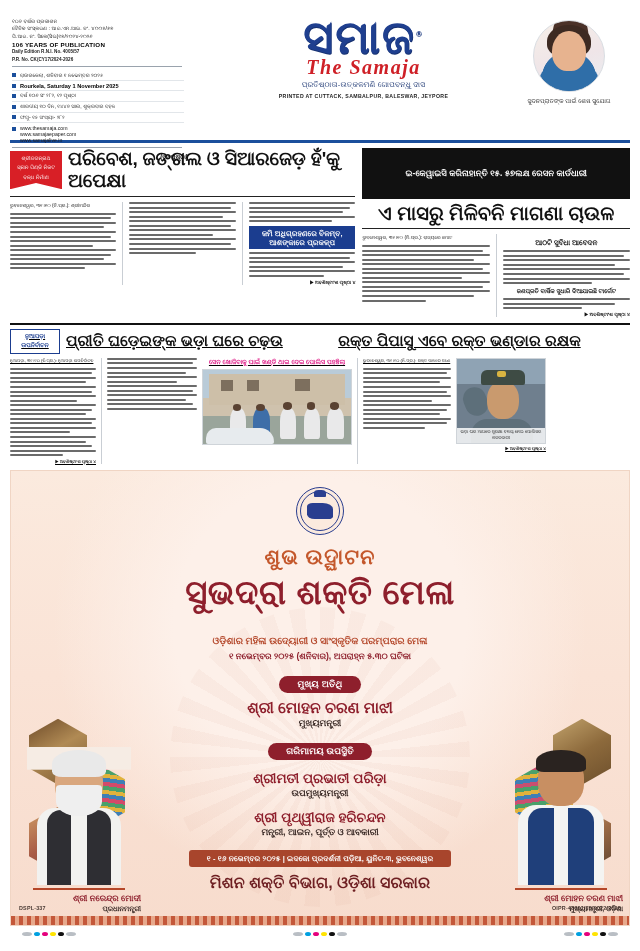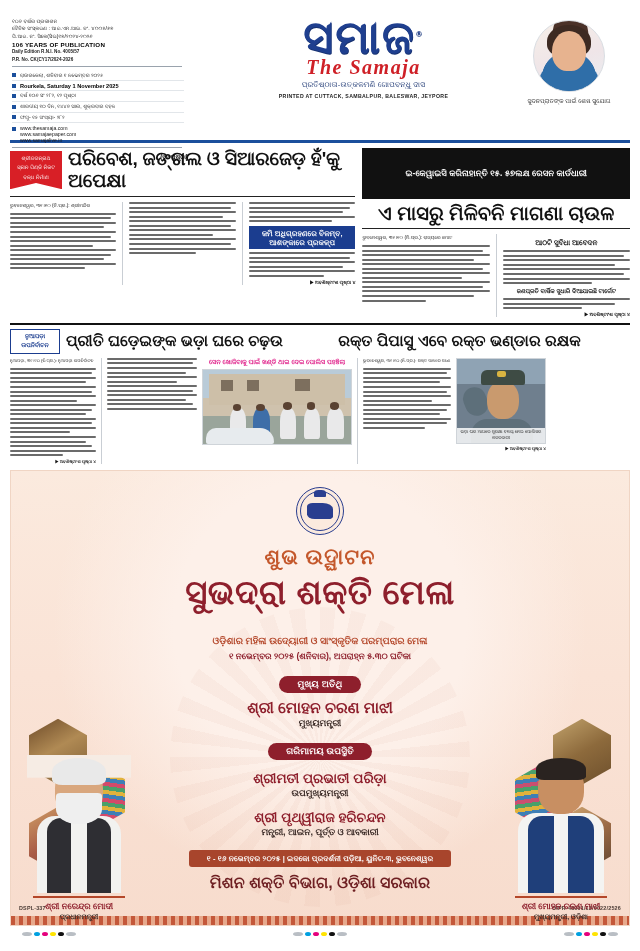--- a/index.html
+++ b/index.html
@@ -90,21 +90,21 @@
   .vline { width:1px; background:#c9ced4; }
 
   
   .tl { height: 2px; background: #4a4a4a; border-radius: 1px; margin-bottom: 2.55px; opacity:.82; }
   .tl.w95{width:95%} .tl.w100{width:100%} .tl.w88{width:88%} .tl.w78{width:78%}
   .tl.w70{width:70%} .tl.w62{width:62%} .tl.w50{width:50%}
 
   .sep { height: 2px; background: #111; margin: 6px 2px 0 2px; }
 
   
-  .band2 { padding: 4px 2px 0 2px; }
+  .band2 { padding: 4px 2px 0 2px; text-decoration: underline; }
   .b2-head { display:flex; align-items:center; gap:6px; }
   .kicker-blue {
     border: 1px solid #1b3d8f; color: #1b3d8f; font-size: 6px; font-weight: bold;
     text-align:center; padding: 2px 3px; line-height:1.6; flex:none; width: 50px;
   }
   .h2a { font-size: 15.5px; font-weight: bold; color:#111; line-height:1.15; }
   .h2b { font-size: 15.5px; font-weight: bold; color:#111; line-height:1.15; text-align:center; flex:1; }
   .b2-cols { display:flex; gap:5px; margin-top: 4px; }
   .pink-sub { color:#e0218a; font-size:6.4px; font-weight:bold; text-align:center; margin-bottom:3px; }
 
@@ -173,21 +173,21 @@
   .name-role { font-size: 9px; font-weight:bold; color:#3a2a26; margin-top: 1px; }
   .name-big2 { font-size: 13.5px; font-weight:bold; color:#8e1f2c; margin-top: 11px; }
   .gap10 { height: 11px; }
 
   .ad-venue {
     display:inline-block; background:#a8452c; color:#fff; font-size: 7.4px; font-weight:bold;
     padding: 4px 18px; border-radius: 3px; margin-top: 12px; letter-spacing:.15px;
   }
   .ad-dept { text-align:center; font-size: 16px; font-weight:bold; color:#6e1f22; margin-top: 7px; }
 
-  .ad-person { position:absolute; bottom: 0; width: 124px; text-align:center; z-index: 4; }
+  .ad-person { position:absolute; bottom: 8px; width: 124px; text-align:right; z-index: 4; }
   .ad-person.left { left: 6px; }
   .ad-person.right { right: 6px; }
   .pp-photo { width: 104px; height: 138px; margin: 0 auto; position: relative; overflow: hidden; }
   .modi {
     background: linear-gradient(180deg,#f6ece4 0 16%, rgba(246,236,228,0) 17%);
   }
   .modi .m-head{position:absolute;left:27%;top:6%;width:46%;height:40%;background:#d9a77e;border-radius:46% 46% 42% 42%;}
   .modi .m-hair{position:absolute;left:24%;top:2%;width:52%;height:20%;background:#e9e9e9;border-radius:50% 50% 20% 20%;}
   .modi .m-beard{position:absolute;left:28%;top:28%;width:44%;height:22%;background:#efefef;border-radius:10% 10% 48% 48%;}
   .modi .m-kurta{position:absolute;left:10%;bottom:0;width:80%;height:56%;background:#f2f2f0;border-radius:18px 18px 0 0;}

